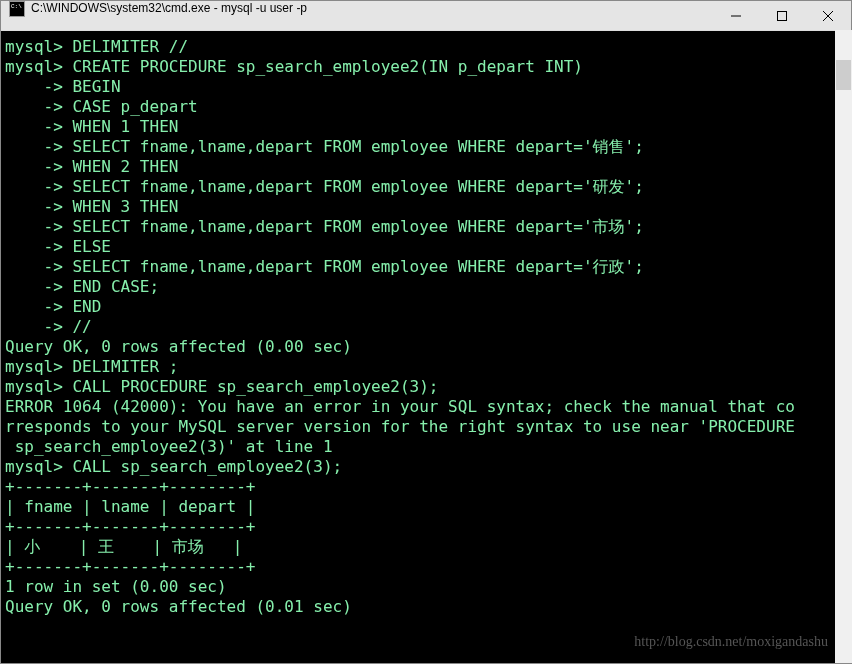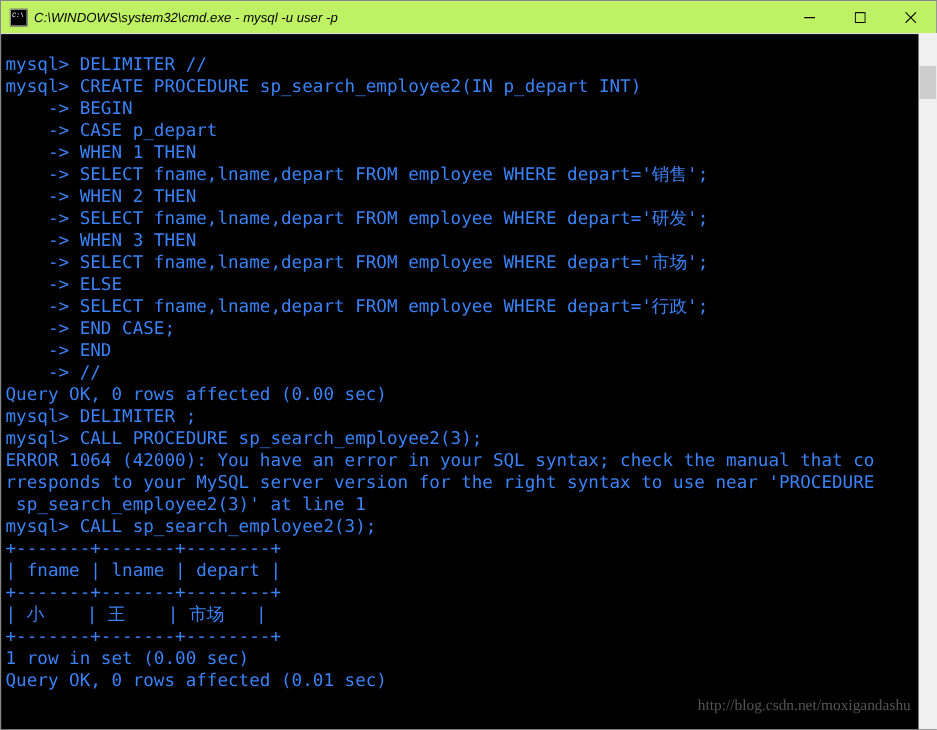--- a/index.html
+++ b/index.html
@@ -17,25 +17,23 @@
     .window {
       width: 852px;
       height: 664px;
       border: 1px solid #888;
       display: flex;
       flex-direction: column;
       background: #fff;
     }
     .titlebar {
       height: 30px;
-      background: #bef264;
+      background: #e5e5e5;
       display: flex;
-      align-items: center;
       border-bottom: 1px solid #ddd;
-      font-style: italic;
     }
     .titlebar-icon {
       width: 16px;
       height: 16px;
       margin-left: 8px;
       margin-right: 6px;
       background: #000;
       border: 1px solid #999;
       position: relative;
     }
@@ -68,24 +66,24 @@
       cursor: pointer;
       font-family: 'Segoe UI', sans-serif;
     }
     .win-btn svg {
       width: 10px;
       height: 10px;
     }
     .terminal {
       flex: 1;
       background: #000;
-      color: #3b82f6;
+      color: #86efac;
       font-size: 16px;
       line-height: 20px;
-      padding: 18px 4px;
+      padding: 6px 4px;
       overflow: hidden;
       position: relative;
       white-space: pre;
       font-family: 'NSimSun', 'SimSun', Consolas, monospace;
     }
     .scrollbar {
       position: absolute;
       right: 0;
       top: 30px;
       bottom: 1px;

